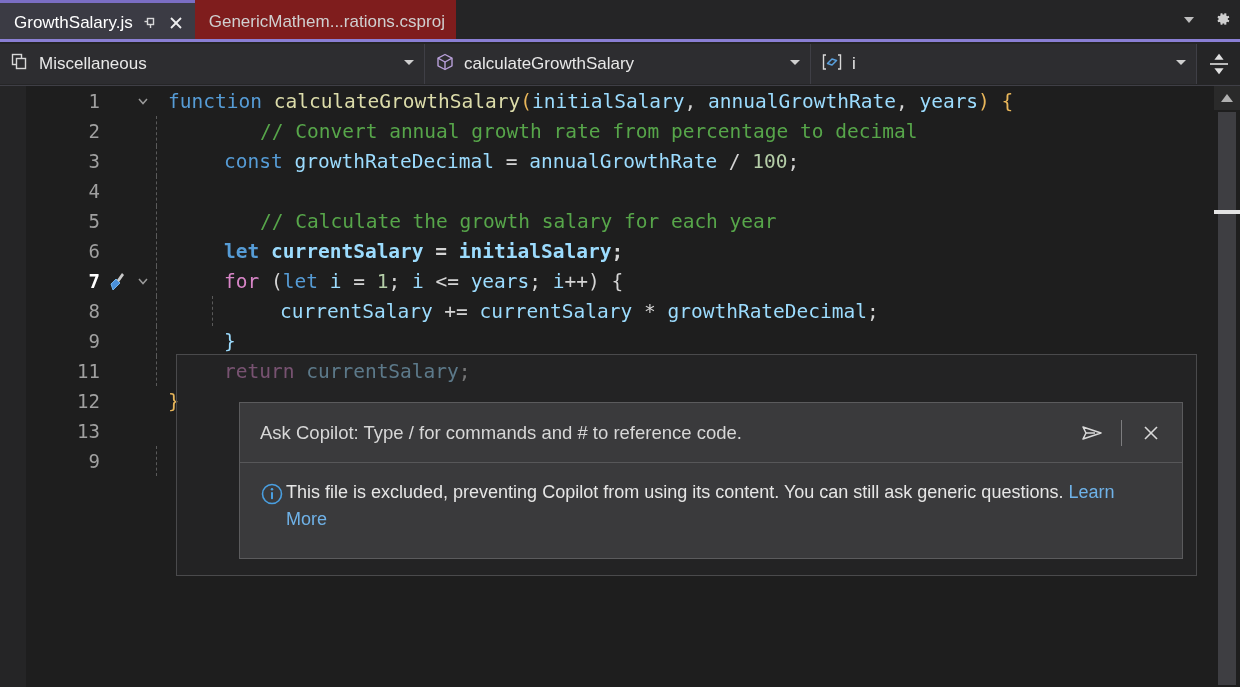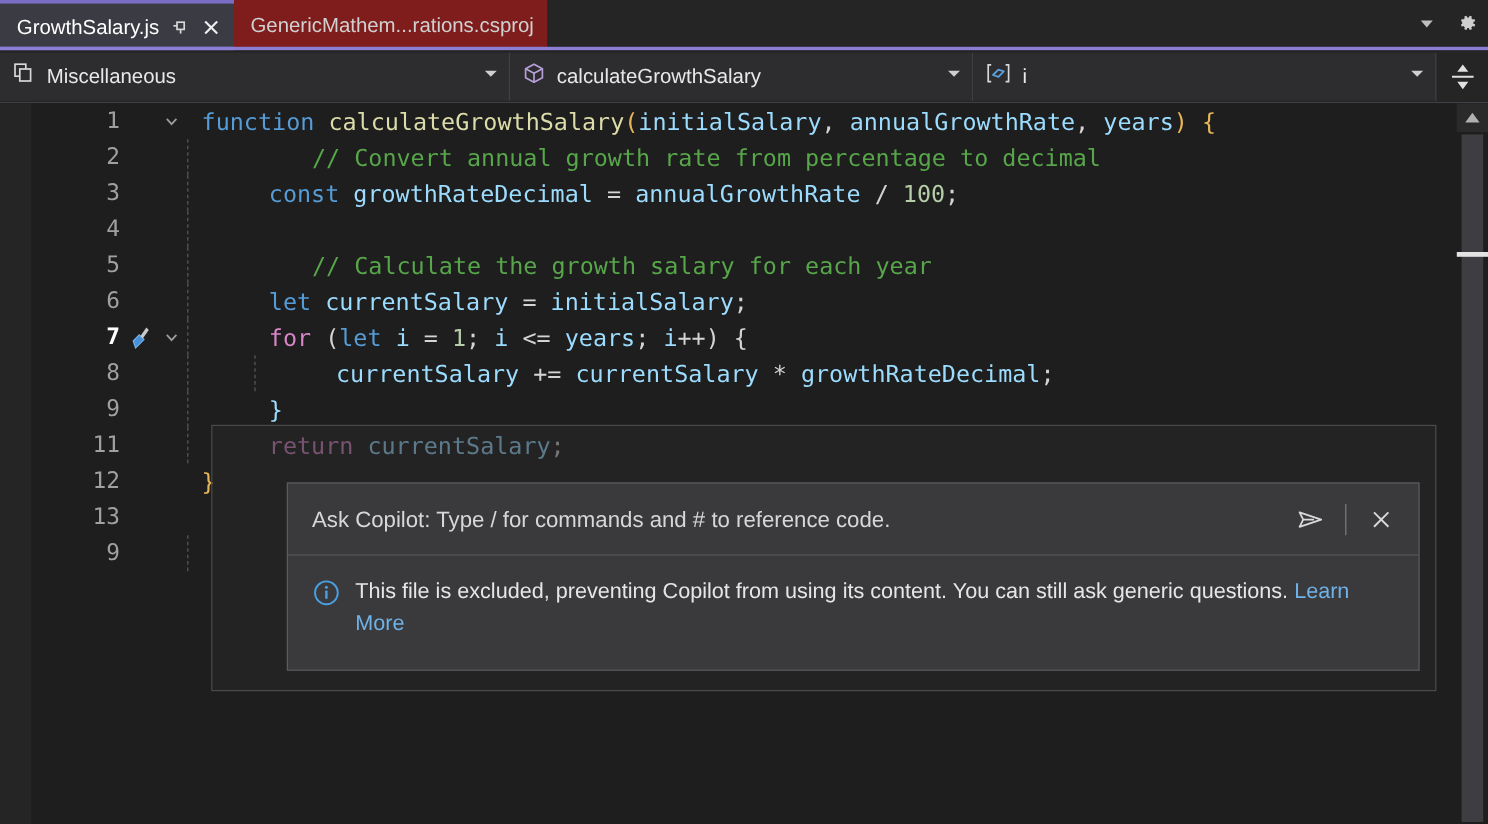--- a/index.html
+++ b/index.html
@@ -158,21 +158,21 @@
     flex: 1; font-size: 18.5px; color: #d7d7d7;
     font-family: "Liberation Sans", sans-serif;
   }
   .cp-actions { display: flex; align-items: center; gap: 14px; }
   .cp-div { width: 1px; height: 26px; background: #7d7d7f; }
   .cp-icon-btn {
     width: 30px; height: 30px;
     display: flex; align-items: center; justify-content: center;
   }
   .cp-notice {
-    display: flex; gap: 12px; padding: 16px 24px 0 20px;
+    display: flex; gap: 2px; padding: 16px 24px 0 20px;
   }
   .cp-notice-text {
     font-size: 18px; line-height: 1.5; color: #e6e6e6;
     font-family: "Liberation Sans", sans-serif;
     max-width: 840px;
   }
   .cp-link { color: #6fb2e8; }
   .info-ico { flex: 0 0 24px; margin-top: 3px; }
 
   
@@ -314,21 +314,21 @@
 <div class="editor">
   <div class="indicator-margin"></div>
   <div class="code-area" id="code-area">
       <div class="line"><div class="lineno">1</div><div class="glyph"></div><div class="fold"><svg width="16" height="16" viewBox="0 0 16 16">
             <polyline points="4,6 8,10.5 12,6" fill="none" stroke="#9b9b9b" stroke-width="1.5"></polyline>
           </svg></div><div class="code-text" style="padding-left: 12px;"><span class="t-kw">function </span><span class="t-fn">calculateGrowthSalary</span><span class="t-brace">(</span><span class="t-var">initialSalary</span><span class="t-punct">, </span><span class="t-var">annualGrowthRate</span><span class="t-punct">, </span><span class="t-var">years</span><span class="t-brace">)</span><span class="t-punct"> </span><span class="t-brace">{</span></div></div>
       <div class="line"><div class="lineno">2</div><div class="glyph"></div><div class="fold"></div><div class="guide g1"></div><div class="code-text" style="padding-left: 68px;"><span class="t-cmt">// Convert annual growth rate from percentage to decimal</span></div></div>
       <div class="line"><div class="lineno">3</div><div class="glyph"></div><div class="fold"></div><div class="guide g1"></div><div class="code-text" style="padding-left: 68px;"><span class="t-kw">const </span><span class="t-var">growthRateDecimal</span><span class="t-op"> = </span><span class="t-var">annualGrowthRate</span><span class="t-op"> / </span><span class="t-num">100</span><span class="t-punct">;</span></div></div>
       <div class="line"><div class="lineno">4</div><div class="glyph"></div><div class="fold"></div><div class="guide g1"></div><div class="code-text" style="padding-left: 68px;"></div></div>
       <div class="line"><div class="lineno">5</div><div class="glyph"></div><div class="fold"></div><div class="guide g1"></div><div class="code-text" style="padding-left: 68px;"><span class="t-cmt">// Calculate the growth salary for each year</span></div></div>
-      <div class="line"><div class="lineno">6</div><div class="glyph"></div><div class="fold"></div><div class="guide g1"></div><div class="code-text" style="padding-left: 68px;"><span class="t-kw">let </span><span class="t-var">currentSalary</span><span class="t-op"> = </span><span class="t-var">initialSalary</span><span class="t-punct">;</span></div></div>
+      <div class="line"><div class="lineno">6</div><div class="glyph"></div><div class="fold"></div><div class="guide g1"></div><div class="code-text" style="padding-left: 68px; font-weight: bold;"><span class="t-kw">let </span><span class="t-var">currentSalary</span><span class="t-op"> = </span><span class="t-var">initialSalary</span><span class="t-punct">;</span></div></div>
       <div class="line"><div class="lineno cur">7</div><div class="glyph"><svg width="20" height="22" viewBox="0 0 20 22">
             <g fill="#4a90d9" stroke="#6fb2e8" stroke-width="1">
               <path d="M6 20 L4 14 L9 9 L13 13 L8 18 Z"></path>
             </g>
             <path d="M12 12 L17 5 L15 3 L10 10 Z" fill="#c9c9c9"></path>
           </svg></div><div class="fold"><svg width="16" height="16" viewBox="0 0 16 16">
             <polyline points="4,6 8,10.5 12,6" fill="none" stroke="#9b9b9b" stroke-width="1.5"></polyline>
           </svg></div><div class="guide g1"></div><div class="code-text" style="padding-left: 68px;"><span class="t-ctrl">for </span><span class="t-punct">(</span><span class="t-kw">let </span><span class="t-var">i</span><span class="t-op"> = </span><span class="t-num">1</span><span class="t-punct">; </span><span class="t-var">i</span><span class="t-op"> &lt;= </span><span class="t-var">years</span><span class="t-punct">; </span><span class="t-var">i</span><span class="t-op">++</span><span class="t-punct">)</span><span class="t-punct"> </span><span class="t-punct">{</span></div></div>
       <div class="line"><div class="lineno">8</div><div class="glyph"></div><div class="fold"></div><div class="guide g1"></div><div class="guide g2"></div><div class="code-text" style="padding-left: 124px;"><span class="t-var">currentSalary</span><span class="t-op"> += </span><span class="t-var">currentSalary</span><span class="t-op"> * </span><span class="t-var">growthRateDecimal</span><span class="t-punct">;</span></div></div>
       <div class="line"><div class="lineno">9</div><div class="glyph"></div><div class="fold"></div><div class="guide g1"></div><div class="code-text" style="padding-left: 68px;"><span class="t-var">}</span></div></div>

